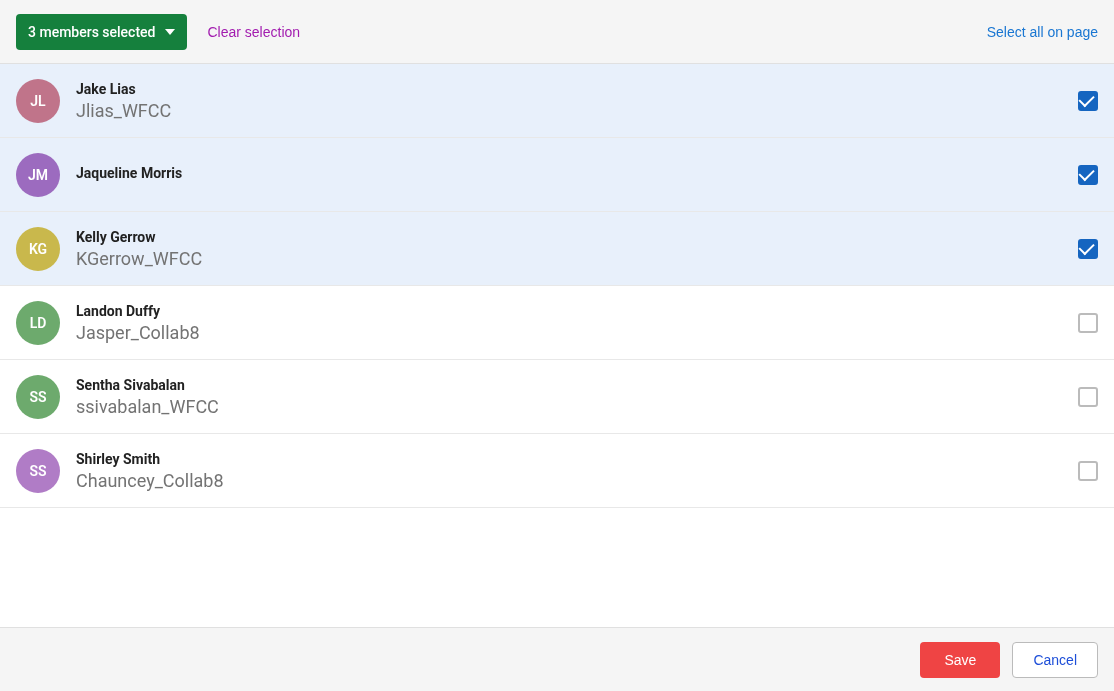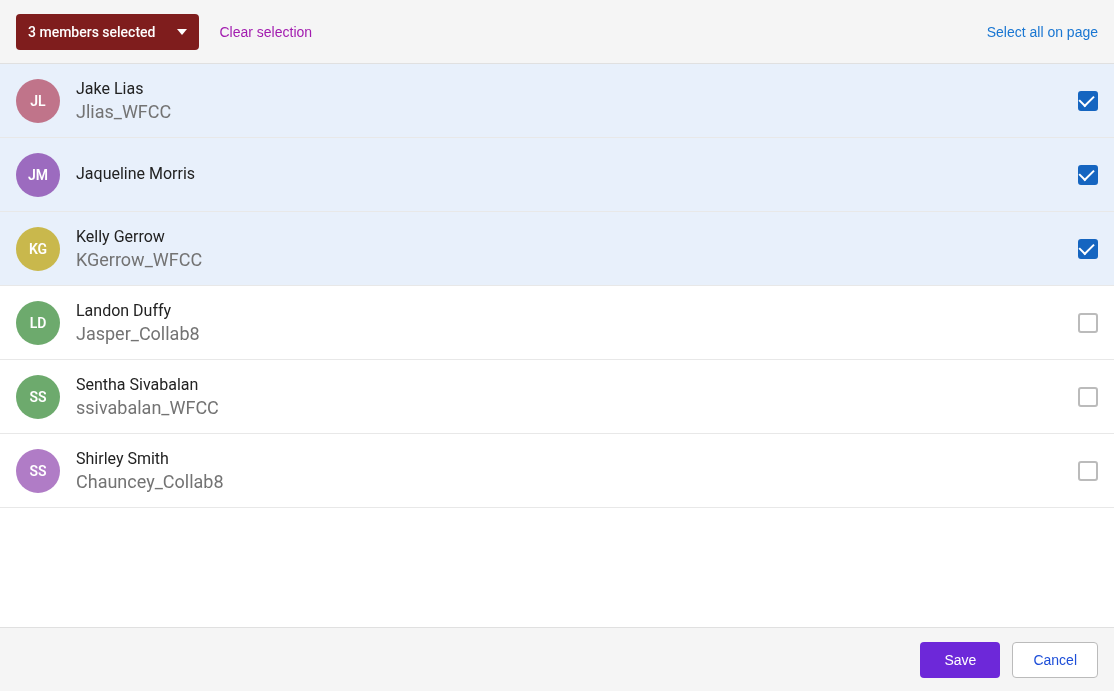--- a/index.html
+++ b/index.html
@@ -23,28 +23,28 @@
       align-items: center;
       padding: 0 16px;
       height: 64px;
       background: #f5f5f5;
       border-bottom: 1px solid #e0e0e0;
       flex-shrink: 0;
     }
     .selected-badge {
       display: flex;
       align-items: center;
-      background: #7f1d1d;
+      background: #15803d;
       color: white;
       border-radius: 4px;
       height: 36px;
       padding: 0 12px;
       font-size: 14px;
       font-weight: 500;
-      gap: 22px;
+      gap: 10px;
       cursor: pointer;
     }
     .selected-badge .chevron {
       width: 0;
       height: 0;
       border-left: 5px solid transparent;
       border-right: 5px solid transparent;
       border-top: 6px solid white;
     }
     .clear-selection {
@@ -97,22 +97,22 @@
       font-size: 14px;
       font-weight: 600;
       color: white;
       flex-shrink: 0;
       margin-right: 16px;
     }
     .member-info {
       flex: 1;
     }
     .member-name {
-      font-size: 16px;
-      font-weight: 400;
+      font-size: 14px;
+      font-weight: 700;
       color: #222;
       margin-bottom: 3px;
     }
     .member-username {
       font-size: 18px;
       color: #737373;
     }
     .checkbox-container {
       display: flex;
       align-items: center;
@@ -149,21 +149,21 @@
       justify-content: flex-end;
       align-items: center;
       padding: 0 16px;
       height: 64px;
       background: #f5f5f5;
       border-top: 1px solid #e0e0e0;
       gap: 12px;
       flex-shrink: 0;
     }
     .btn-save {
-      background: #6d28d9;
+      background: #ef4444;
       color: white;
       border: none;
       border-radius: 4px;
       padding: 8px 24px;
       font-size: 14px;
       font-weight: 500;
       cursor: pointer;
       height: 36px;
     }
     .btn-cancel {

